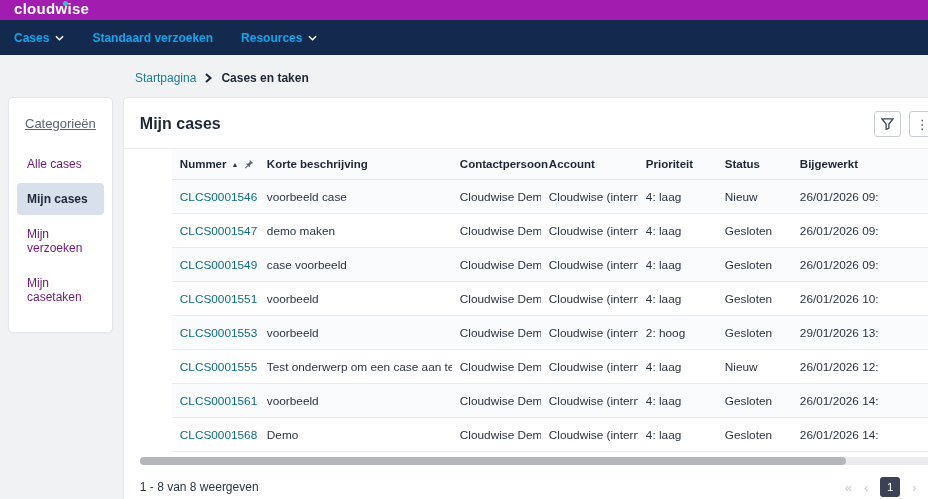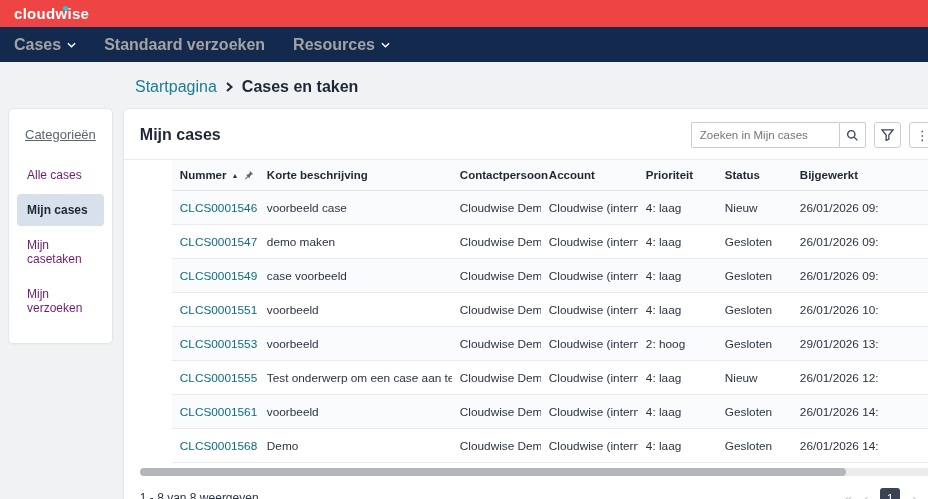--- a/index.html
+++ b/index.html
@@ -6,22 +6,22 @@
   html,body { margin:0; padding:0; }
   body {
     width:928px; height:499px; overflow:hidden;
     background:#f1f2f4;
     font-family:"Liberation Sans", sans-serif;
     color:#2a3342;
   }
 
   
   .topbar {
-    height:27px; background:#ef4444; color:#fff;
-    display:flex; align-items:center; padding:0 14px;
+    height:20px; background:#a21caf; color:#fff;
+    display:flex; padding:0 14px;
   }
   .brand { position:relative; font-weight:bold; font-size:15px; letter-spacing:.3px; cursor:pointer; }
   .brand .teal-dot {
     position:absolute; left:49px; top:1px; width:5px; height:5px;
     border-radius:50%; background:#2ec5d8;
   }
   .topbar-right { margin-left:auto; display:flex; align-items:center; gap:12px; }
   .icon-btn { background:none; border:none; padding:2px; cursor:pointer; display:flex; align-items:center; }
   .avatar {
     width:20px; height:20px; border-radius:50%;
@@ -30,28 +30,28 @@
     display:flex; align-items:center; justify-content:center;
   }
   .username { font-size:11.5px; color:#fff; }
 
   
   .navbar {
     height:35px; background:#14294e; display:flex; align-items:center;
     gap:28px; padding:0 14px;
   }
   .nav-item {
-    color:#a3a3a3; font-size:16px; font-weight:bold;
+    color:#0ea5e9; font-size:12px; font-weight:bold;
     display:flex; align-items:center; gap:6px; cursor:pointer;
   }
 
   
   .breadcrumb {
     padding:16px 0 12px 135px;
-    display:flex; align-items:center; gap:9px; font-size:16px;
+    display:flex; align-items:center; gap:9px; font-size:12px;
   }
   .breadcrumb a { color:#1b7d95; text-decoration:none; }
   .breadcrumb .current { font-weight:bold; color:#1d2736; }
 
   
   .content { display:flex; align-items:flex-start; gap:10px; padding:0 8px; }
   .card { background:#fff; border:1px solid #e3e6ea; border-radius:5px; box-shadow:0 1px 2px rgba(0,0,0,.03); }
 
   
   .sidebar { width:182px; padding:8px 0 16px; }
@@ -158,38 +158,29 @@
   </span>
   <span class="current">Cases en taken</span>
 </div>
 
 <div class="content">
 
   <aside class="card sidebar">
     <div class="sidebar-title">Categorieën</div>
     <div class="side-item">Alle cases</div>
     <div class="side-item selected">Mijn cases</div>
+    <div class="side-item">Mijn verzoeken</div>
     <div class="side-item">Mijn casetaken</div>
-    <div class="side-item">Mijn verzoeken</div>
   </aside>
 
   <section class="card main-card">
 
     <div class="main-header">
       <h1 class="main-title">Mijn cases</h1>
       <div class="controls">
-        <div class="search-group">
-          <input class="search-input" type="text" placeholder="Zoeken in Mijn cases" style="">
-          <button class="search-btn" aria-label="search list">
-            <svg width="13" height="13" viewBox="0 0 16 16" fill="none" stroke="#3a4556" stroke-width="1.7">
-              <circle cx="6.5" cy="6.5" r="4.5"></circle>
-                <line x1="10" y1="10" x2="14" y2="14"></line>
-            </svg>
-          </button>
-        </div>
         <button class="tool-btn" aria-label="filter">
           <svg width="13" height="12" viewBox="0 0 14 13" fill="none" stroke="#3a4556" stroke-width="1.4">
             <path d="M1 1h12L8.5 6.5v4.5l-3 1.5V6.5L1 1z"></path>
           </svg>
         </button>
         <button class="tool-btn" aria-label="more options">
           <span class="kebab">⋮</span>
         </button>
       </div>
     </div>

